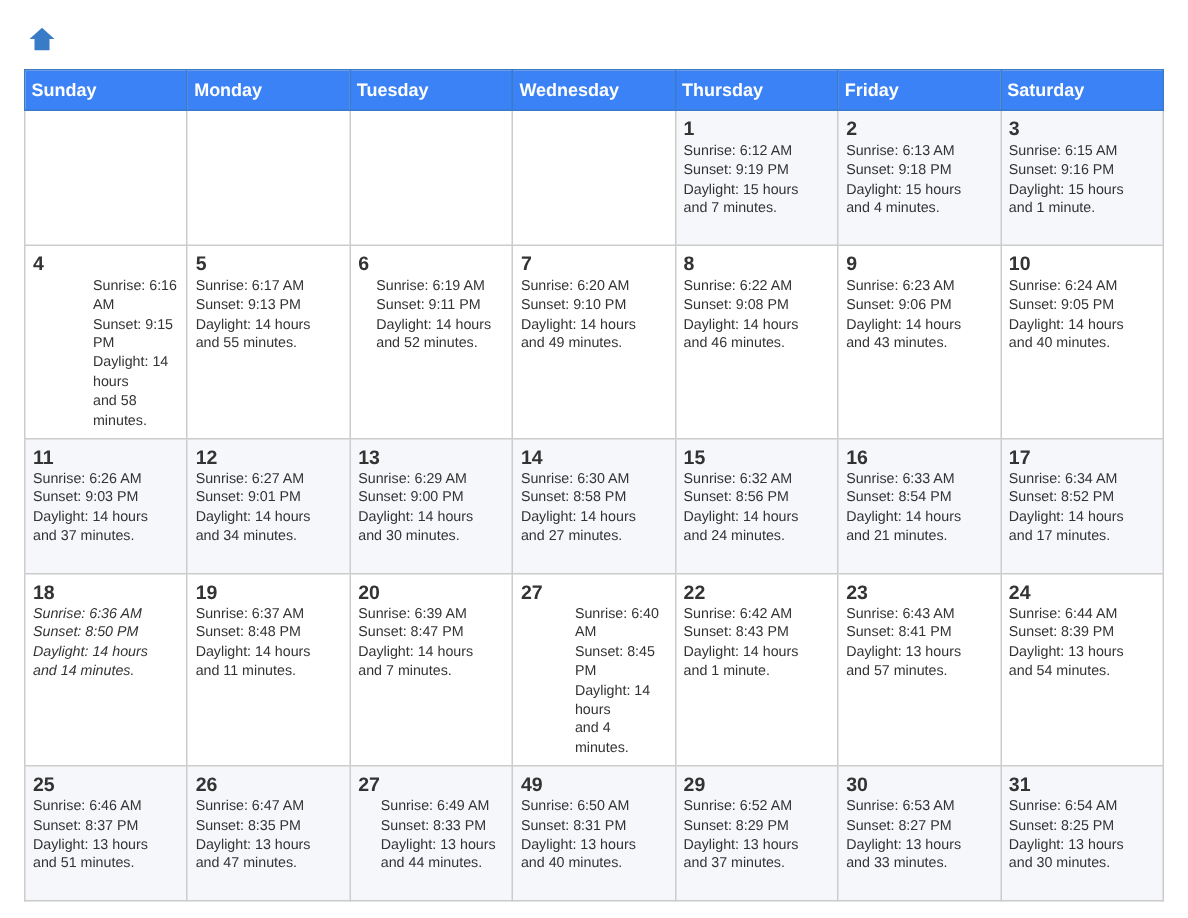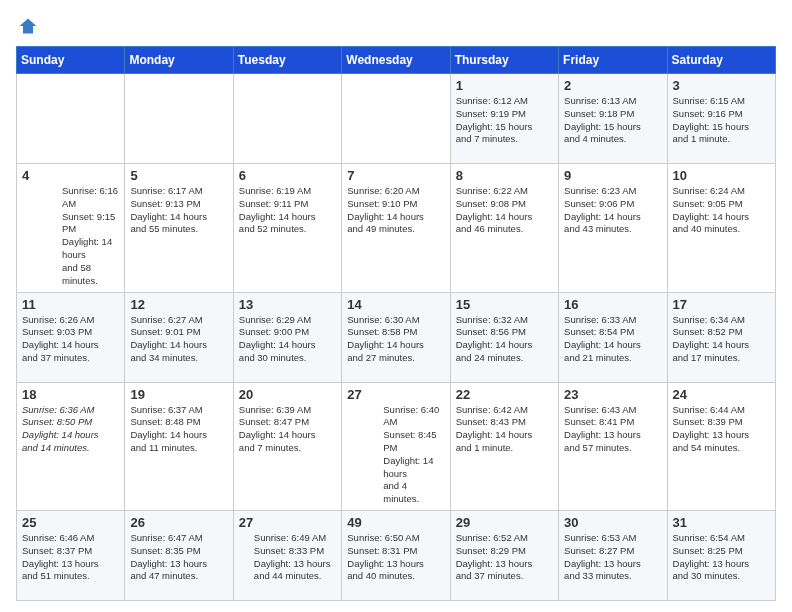--- a/index.html
+++ b/index.html
@@ -52,21 +52,21 @@
     .location {
       font-size: 16px;
       color: #333;
     }
     table {
       width: 100%;
       border-collapse: collapse;
       table-layout: fixed;
     }
     thead tr th {
-      background-color: #1d4ed8;
+      background-color: #3b82f6;
       color: #fff;
       font-size: 12px;
       font-weight: bold;
       padding: 6px 4px;
       text-align: left;
       border: 1px solid #3a7bc8;
     }
     tbody tr td {
       border: 1px solid #ccc;
       vertical-align: top;
@@ -166,21 +166,21 @@
         </td>
         <td>
           <span class="day-number">5</span>
           <div class="day-info" style="white-space: pre-line;">Sunrise: 6:17 AM
 Sunset: 9:13 PM
 Daylight: 14 hours
 and 55 minutes.</div>
         </td>
         <td>
           <span class="day-number">6</span>
-          <div class="day-info" style="white-space: pre-line;">Sunrise: 6:19 AM
+          <div class="day-info" style="white-space: pre-line; margin-left: 12px;">Sunrise: 6:19 AM
 Sunset: 9:11 PM
 Daylight: 14 hours
 and 52 minutes.</div>
         </td>
         <td>
           <span class="day-number">7</span>
           <div class="day-info" style="white-space: pre-line;">Sunrise: 6:20 AM
 Sunset: 9:10 PM
 Daylight: 14 hours
 and 49 minutes.</div>

